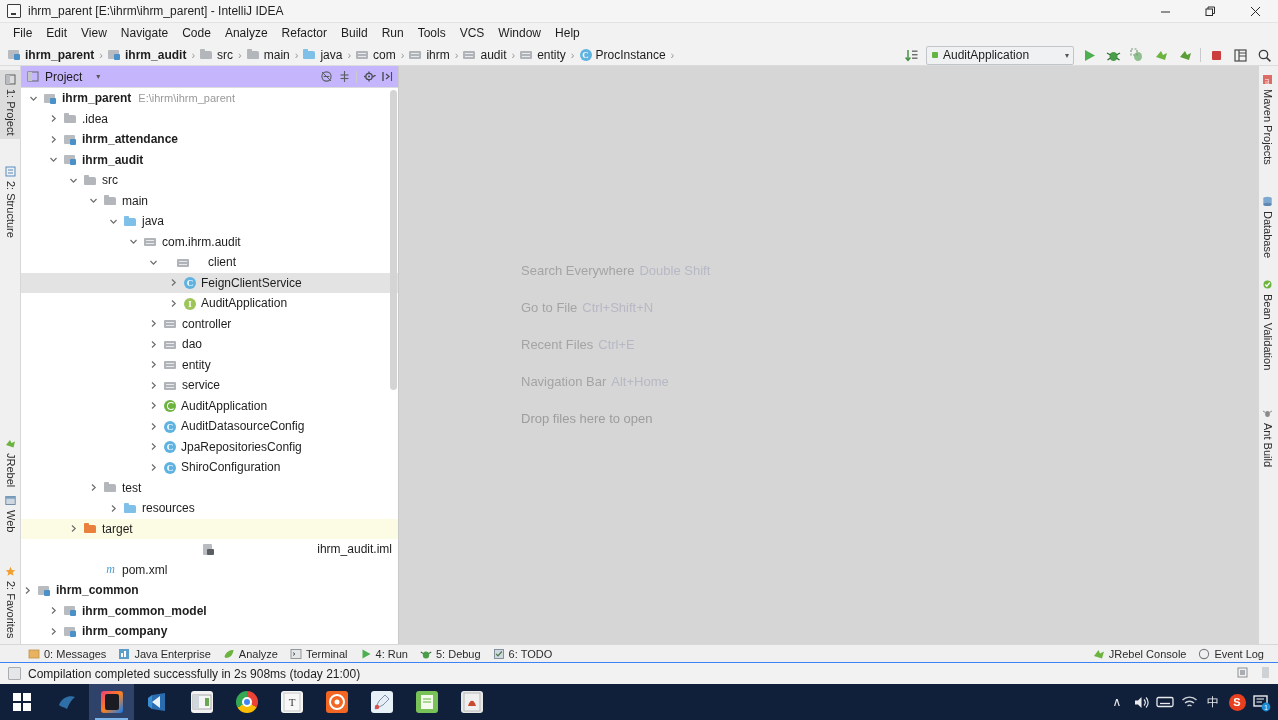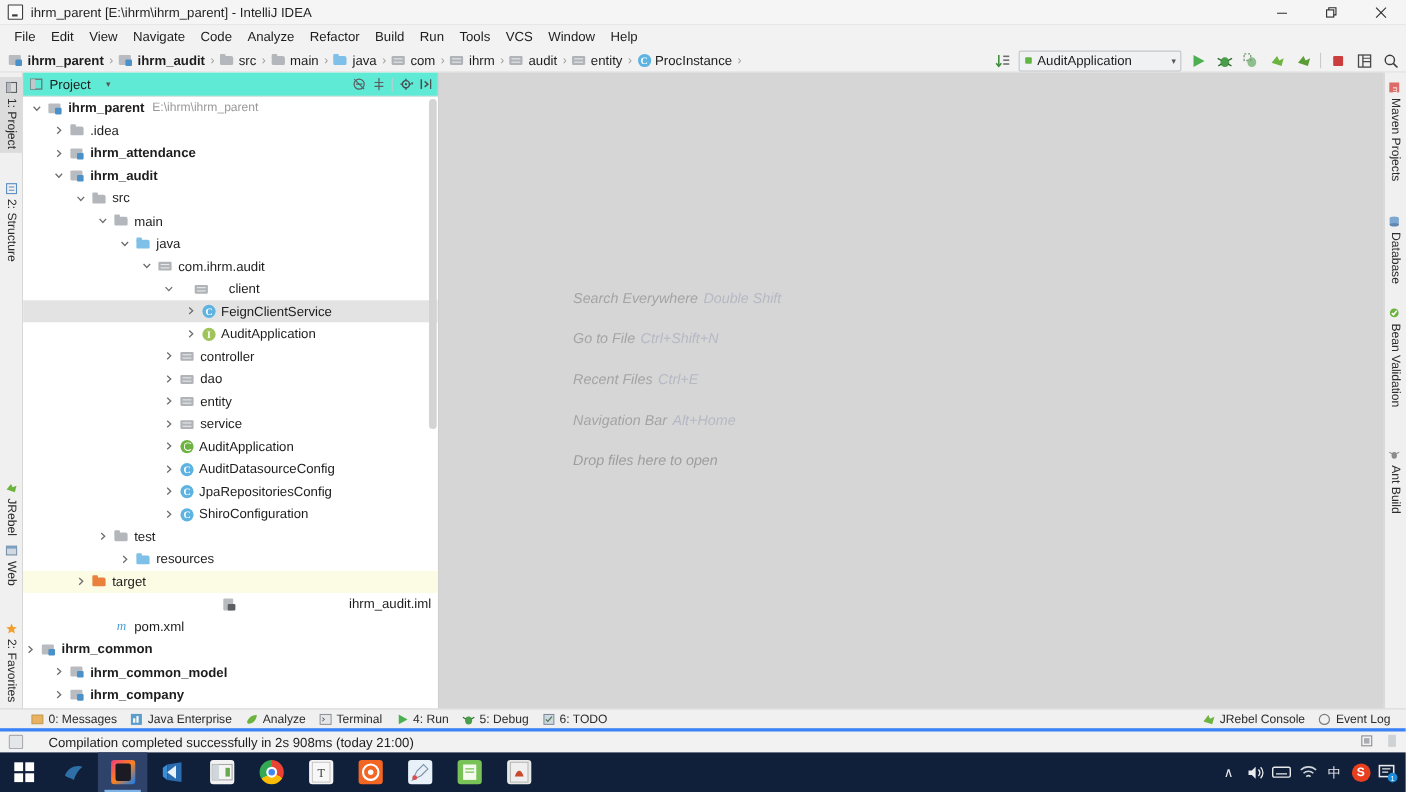--- a/index.html
+++ b/index.html
@@ -186,21 +186,21 @@
   }
   .rtab .vicon { width: 11px; height: 11px; margin-bottom: 4px; flex: none; }
 
   
   .projectpanel {
     position: absolute; top: 66px; left: 21px; width: 378px; height: 580px;
     background: #ffffff; border-right: 1px solid #c9c9c9;
     display: flex; flex-direction: column;
   }
   .pp-header {
-    height: 22px; background: #5eead4; border-bottom: 1px solid #dcdcdc;
+    height: 22px; background: #c4b5fd; border-bottom: 1px solid #dcdcdc;
     display: flex; align-items: center; padding: 0 2px 0 6px; flex: none;
   }
   .pp-header .pp-ic { width: 13px; height: 13px; margin-right: 5px; flex: none; position: relative; }
   .pp-header .pp-title { font-size: 12px; color: #1d1d1d; }
   .pp-header .pp-caret { margin-left: 14px; color: #555; font-size: 8px; }
   .pp-header .pp-tools { margin-left: auto; display: flex; align-items: center; }
   .pp-tool {
     width: 18px; height: 18px; display: flex; align-items: center; justify-content: center;
     color: #4a4a4a;
   }
@@ -226,21 +226,20 @@
     position: absolute; right: 0; top: 0; width: 9px; height: 100%;
   }
   .pp-thumb {
     position: absolute; right: 1px; width: 7px; background: #d4d4d4; border-radius: 4px;
   }
 
   
   .editor {
     position: absolute; top: 66px; left: 399px; width: 859px; height: 580px;
     background: #d6d6d6;
-    font-style: italic;
   }
   .hints {
     position: absolute; left: 122px; top: 186px; display: flex; flex-direction: column;
   }
   .hint { height: 37px; display: flex; align-items: center; white-space: nowrap; }
   .hint .h-action { font-size: 13px; color: #a4a4a4; }
   .hint .h-key { font-size: 13px; color: #b6b8c4; margin-left: 5px; }
   .hint.plain .h-action { color: #9d9d9d; }
 
   
@@ -252,22 +251,22 @@
   .btab {
     display: flex; align-items: center; font-size: 11px; color: #2b2b2b;
     padding: 1px 8px 1px 4px; white-space: nowrap;
   }
   .btab .bicon { width: 12px; height: 12px; margin-right: 4px; flex: none; position: relative; }
   .bottombar .b-right { margin-left: auto; display: flex; align-items: center; padding-right: 6px; }
 
   
   .statusbar {
     position: absolute; top: 662px; left: 0; width: 1278px; height: 22px;
-    background: #f2f2f2; border-top: 3px solid #3b82f6;
-    display: flex; align-items: center; padding-left: 8px; gap: 16px;
+    background: #f2f2f2; border-top: 1px solid #3b82f6;
+    display: flex; align-items: center; padding-left: 8px;
   }
   .statusbar .sb-ic {
     width: 13px; height: 13px; margin-right: 7px; flex: none;
     border: 1px solid #a9adb1; background: #e4e6e8; border-radius: 1px;
   }
   .statusbar .sb-text { font-size: 12px; color: #1d1d1d; }
   .statusbar .sb-right { margin-left: auto; display: flex; align-items: center; padding-right: 8px; }
 
   
   .taskbar {

